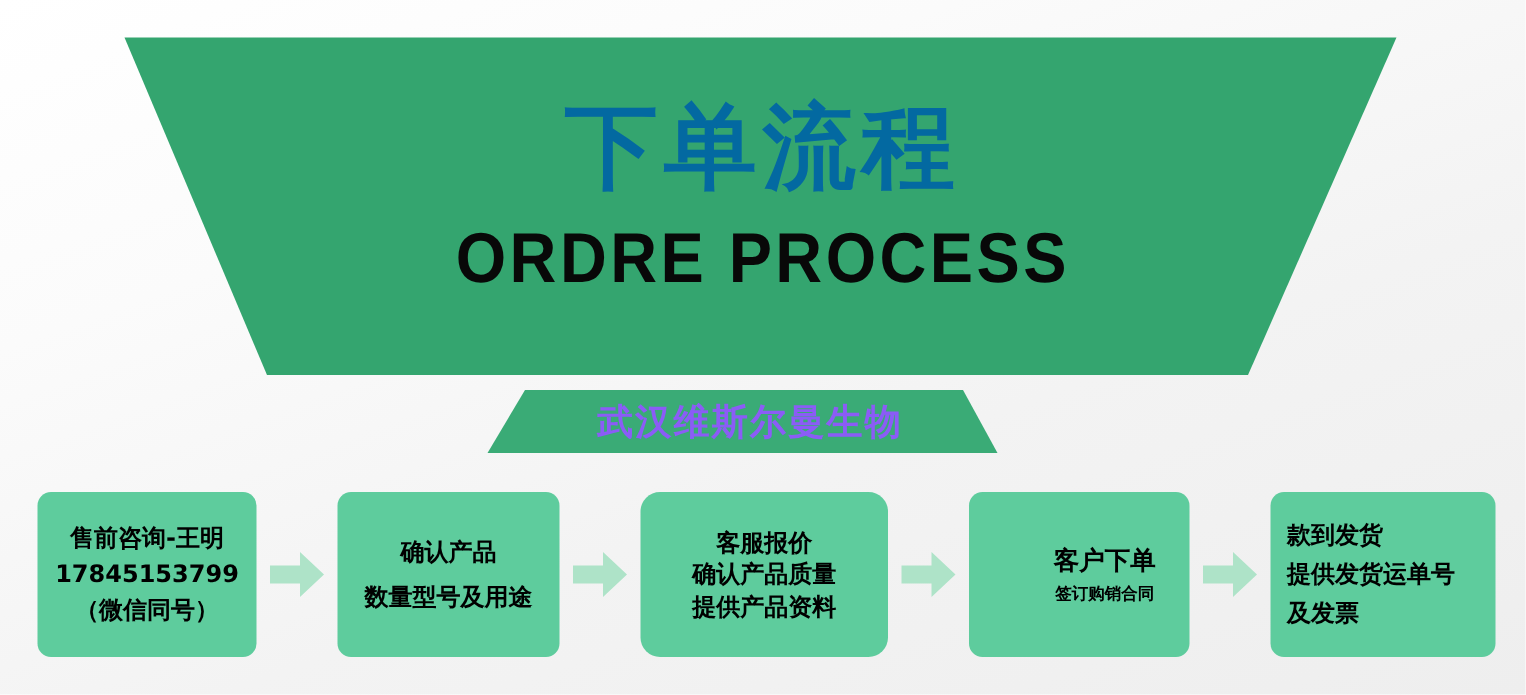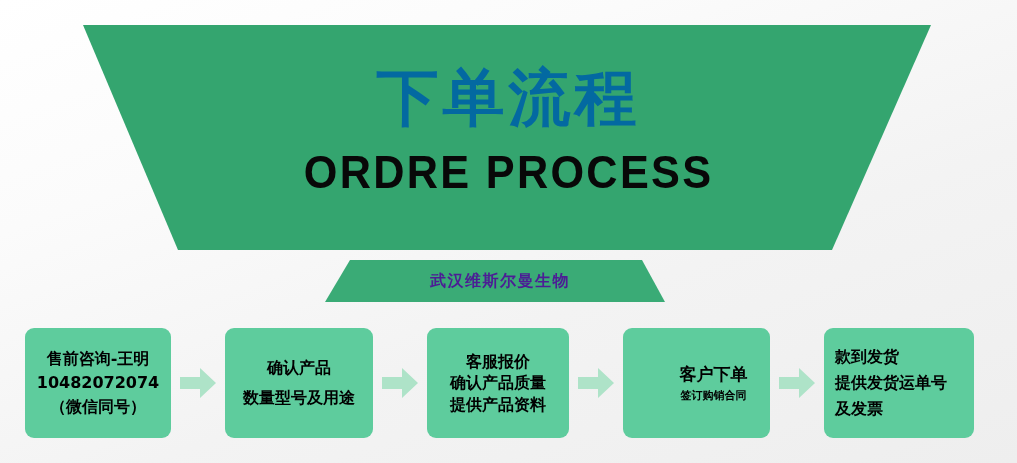--- a/index.html
+++ b/index.html
@@ -79,23 +79,23 @@
   .sub-text-layer {
     position: absolute;
     left: 0; top: 0;
     width: 400px; height: 50px;
     display: flex;
     align-items: center;
     justify-content: center;
     pointer-events: none;
   }
   .sub-title {
-    font-size: 16px;
-    font-weight: 700;
-    color: #4c1d95;
+    font-size: 24px;
+    font-weight: 700;
+    color: #8b5cf6;
     letter-spacing: 1.5px;
     font-family: "DejaVu Sans", "Liberation Sans", sans-serif;
   }
 
   
   .process-row {
     position: absolute;
     left: 0;
     top: 326px;
     width: 1017px;
@@ -133,21 +133,21 @@
     flex: none;
     margin: 0 7px;
   }
   .arrow svg { display: block; width: 40px; height: 34px; }
 
   
   .step-2 { width: 148px; }
   .step-2 .step-line { font-size: 16px; line-height: 1.9; }
 
   
-  .step-3 { width: 142px; }
+  .step-3 { width: 165px; border-radius: 13px; }
   .step-3 .step-line { font-size: 16px; line-height: 1.32; }
 
   
   .step-4 { width: 147px; padding-left: 40px; }
   .step-4 .step-line { font-size: 11px; line-height: 1.5; }
   .step-4 .step-line:first-child { font-size: 17px; }
 
   
   .step-5 {
     width: 150px;
@@ -181,21 +181,21 @@
     </svg>
     <div class="sub-text-layer">
       <div class="sub-title">武汉维斯尔曼生物</div>
     </div>
   </div>
 
   <div class="process-row">
 
     <div class="step-box step-1">
       <div class="step-line">售前咨询-王明</div>
-      <div class="step-line">10482072074</div>
+      <div class="step-line">17845153799</div>
       <div class="step-line">（微信同号）</div>
     </div>
 
     <div class="arrow">
       <svg viewBox="0 0 40 34" preserveAspectRatio="none">
         <polygon points="2,11 22,11 22,2 38,17 22,32 22,23 2,23" fill="#aee3c8"></polygon>
       </svg>
     </div>
 
     <div class="step-box step-2">

